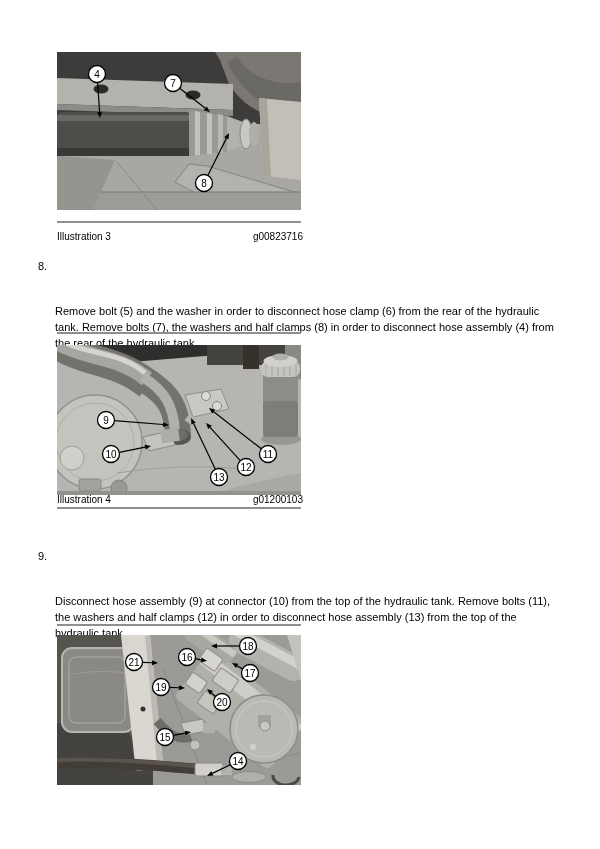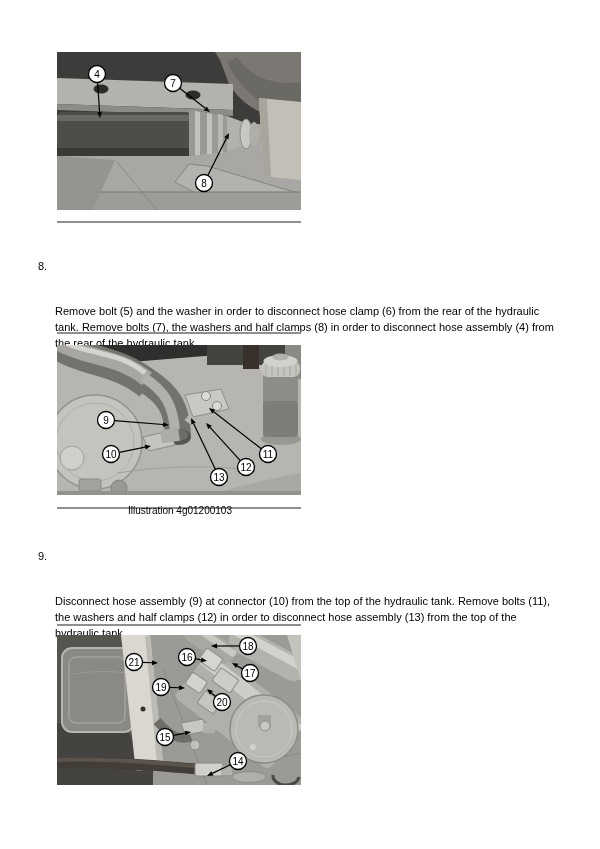--- a/index.html
+++ b/index.html
@@ -73,20 +73,24 @@
             <polygon points="172,81 171.46334368540005,87.4398757751994 167.17009316860043,85.29325051679959" fill="#000"></polygon>
             <circle cx="147" cy="131" r="8.5" fill="#fff" stroke="#000" stroke-width="1.3"></circle>
             <text x="147" y="134.5" text-anchor="middle">8</text>
           </g>
         </g>
     </svg>
   </figure>
 
   <div class="rule" style="top:221px;"></div>
 
+  <div class="caption-row" style="top:231px;">
+    <span>Illustration 3</span>
+    <span>g00823716</span>
+  </div>
 
   <div class="step" style="top:258px;">
     <span class="step-number">8.</span>
     <span class="step-text">Remove bolt (5) and the washer in order to disconnect hose clamp (6) from the rear of the hydraulic tank. Remove bolts (7), the washers and half clamps (8) in order to disconnect hose assembly (4) from the rear of the hydraulic tank.</span>
   </div>
 
   <div class="rule" style="top:332px;"></div>
 
   <figure class="photo" style="top:345px;margin:0;">
     <svg width="244" height="150" viewBox="0 0 244 150">
@@ -160,21 +164,21 @@
             <polygon points="134,73 138.74068865847818,77.39156817587708 134.4042447693276,79.44954154699938" fill="#000"></polygon>
             <circle cx="162" cy="132" r="8.5" fill="#fff" stroke="#000" stroke-width="1.3"></circle>
             <text x="162" y="135.5" text-anchor="middle">13</text>
           </g>
         </g>
     </svg>
   </figure>
 
   <div class="rule" style="top:507px;"></div>
 
-  <div class="caption-row" style="top:505px;justify-content:center;">
+  <div class="caption-row" style="top:494px;">
     <span>Illustration 4</span>
     <span>g01200103</span>
   </div>
 
   <div class="step" style="top:548px;">
     <span class="step-number">9.</span>
     <span class="step-text">Disconnect hose assembly (9) at connector (10) from the top of the hydraulic tank. Remove bolts (11), the washers and half clamps (12) in order to disconnect hose assembly (13) from the top of the hydraulic tank.</span>
   </div>
 
   <div class="rule" style="top:624px;"></div>

